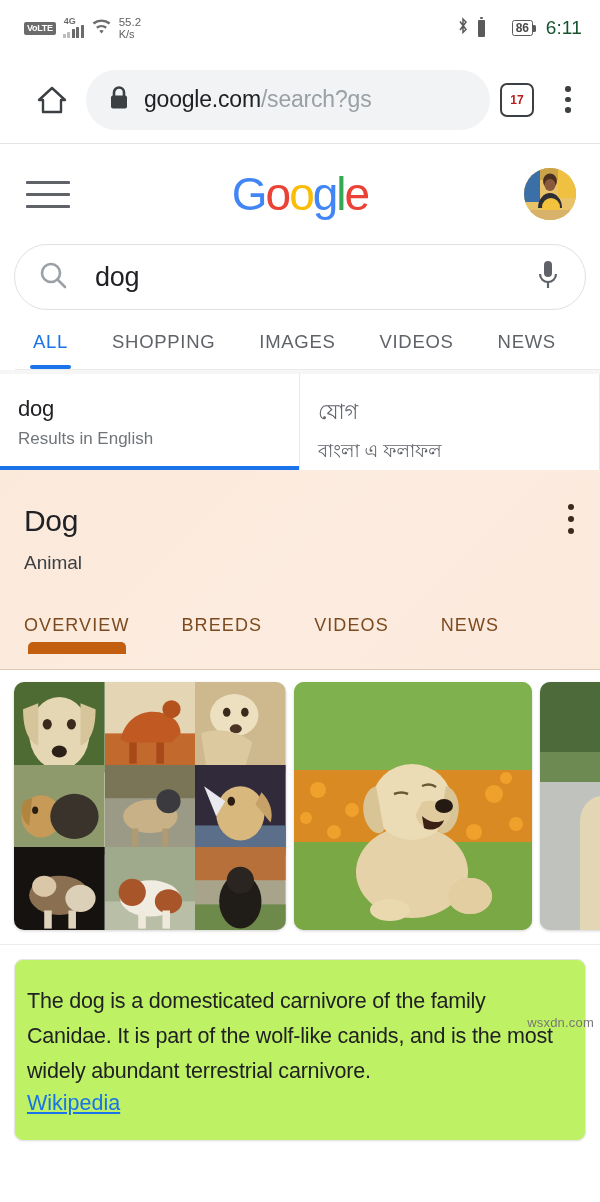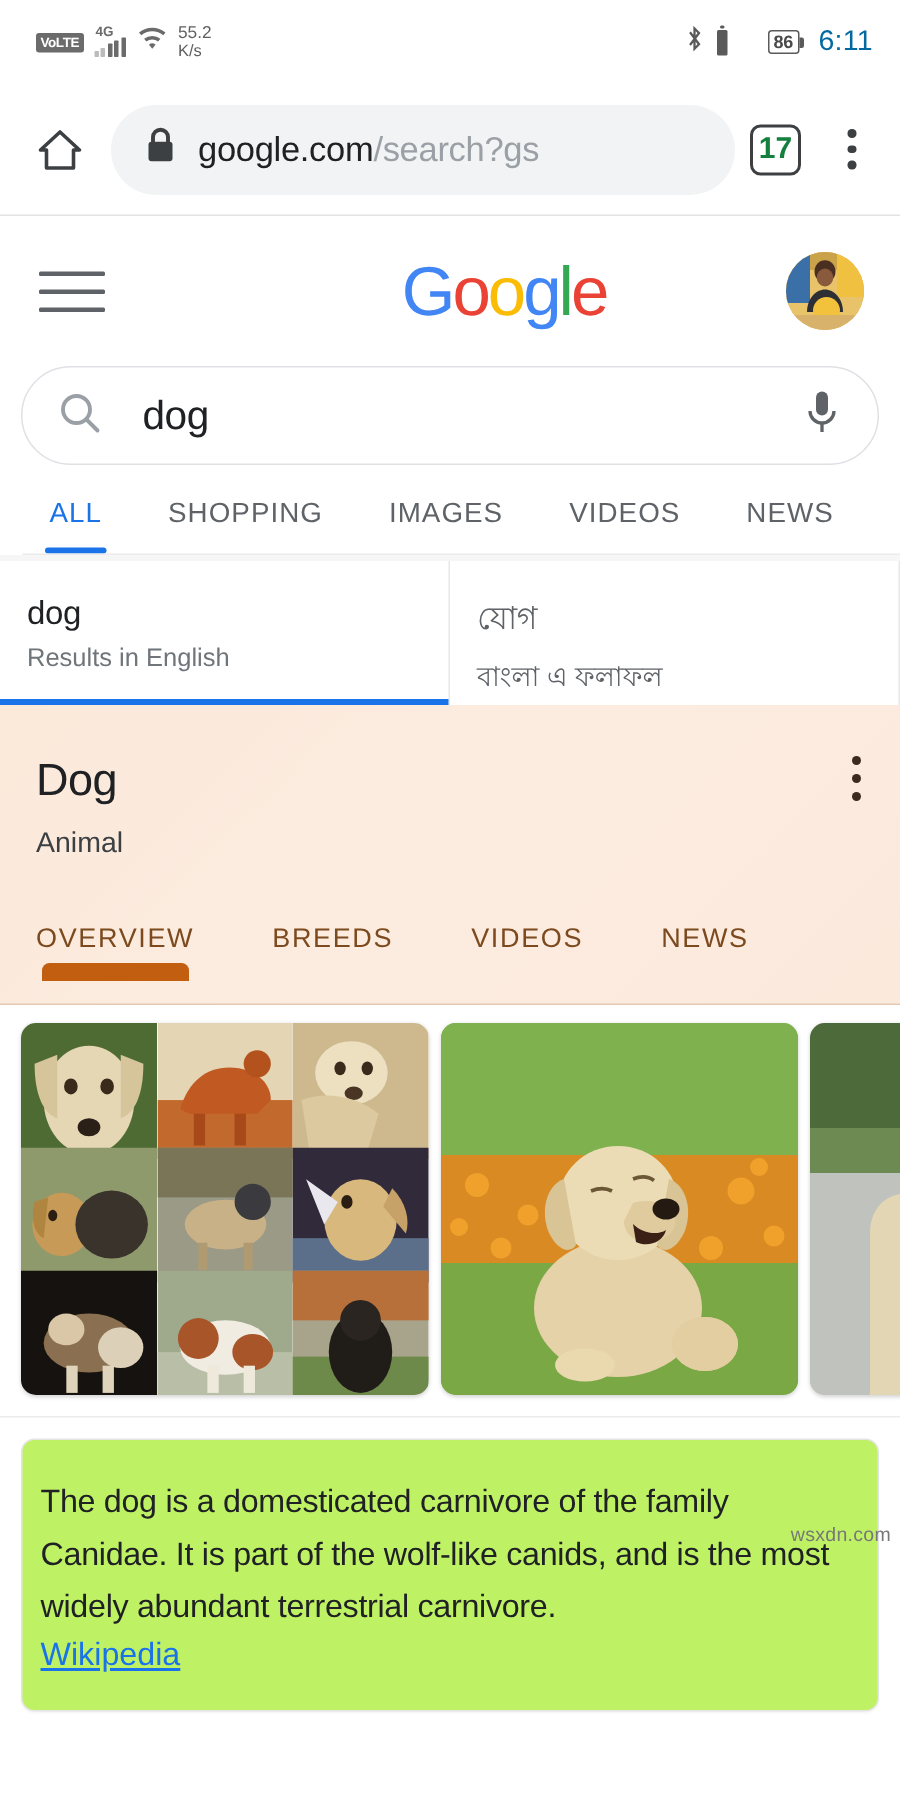--- a/index.html
+++ b/index.html
@@ -39,52 +39,52 @@
   .speed .u { font-size:11px; }
   .bt-ico { width:12px; height:18px; }
   .batt-sm { width:7px; height:17px; background:#5a5a5a; border-radius:1px; position:relative; }
   .batt-sm::before{content:"";position:absolute;top:-2.5px;left:2px;width:3px;height:2px;background:#5a5a5a;border-radius:1px;}
   .batt-box {
     border:1.7px solid #5a5a5a; border-radius:2.5px; padding:1px 3px;
     font-size:12px; font-weight:bold; color:#4a4a4a; line-height:1;
     position:relative; letter-spacing:-0.2px;margin-left:18px;
   }
   .batt-box::after{content:"";position:absolute;right:-4px;top:4px;width:2.5px;height:7px;background:#5a5a5a;border-radius:0 1.5px 1.5px 0;}
-  .clock { font-size:19px; color:#0369a1; margin-left:4px; letter-spacing:0.2px; }
+  .clock { font-size:19px; color:#14532d; margin-left:4px; letter-spacing:0.2px; }
 
   
   .toolbar {
     height:88px; display:flex; align-items:center; gap:0;
-    padding:0 12px 0 14px; background:#fff;
+    padding:0 12px 0 26px; background:#fff;
     border-bottom:1px solid #e3e3e3;
   }
   .home-btn { width:52px; height:52px; display:flex; align-items:center; justify-content:center; flex:0 0 auto; }
   .omnibox {
     flex:1 1 auto; height:60px; background:#f1f3f4; border-radius:30px;
     display:flex; align-items:center; padding:0 22px; margin:0 10px 0 8px;
     overflow:hidden; min-width:0;
   }
   .lock-ico { flex:0 0 auto; margin-right:14px; }
   .url { font-size:23px; color:#9aa0a6; white-space:nowrap; overflow:hidden; letter-spacing:-0.2px; }
   .url .dom { color:#202124; }
   .tabcount {
     flex:0 0 auto; width:34px; height:34px; border:2.6px solid #3c4043;
     border-radius:7px; display:flex; align-items:center; justify-content:center;
-    font-size:20px; font-weight:600; color:#15803d; margin-right:14px;
+    font-size:12px; font-weight:600; color:#b91c1c; margin-right:14px;
   }
   .kebab { flex:0 0 auto; width:40px; height:46px; display:flex; flex-direction:column;
     align-items:center; justify-content:center; gap:5px; }
   .kebab i { width:5.5px; height:5.5px; border-radius:50%; background:#3c4043; display:block; }
 
   
   .gheader { height:100px; display:flex; align-items:center; padding:0 26px; position:relative; }
   .hamburger { width:46px; height:40px; display:flex; flex-direction:column; justify-content:center; gap:9px; }
   .hamburger i { display:block; height:3px; background:#5f6368; border-radius:1px; width:44px; }
   .glogo { position:absolute; left:50%; transform:translateX(-50%); font-size:46px;
-    letter-spacing:-2px; font-family:"Liberation Sans", sans-serif; font-weight:400;margin-left:36px; }
+    letter-spacing:-2px; font-family:"Liberation Sans", sans-serif; font-weight:400; }
   .glogo span:nth-child(1){color:#4285F4}
   .glogo span:nth-child(2){color:#EA4335}
   .glogo span:nth-child(3){color:#FBBC05}
   .glogo span:nth-child(4){color:#4285F4}
   .glogo span:nth-child(5){color:#34A853}
   .glogo span:nth-child(6){color:#EA4335}
   .avatar { position:absolute; right:24px; width:52px; height:52px; border-radius:50%; overflow:hidden;
     background:#d9a441; }
   .avatar svg { display:block; }
 

